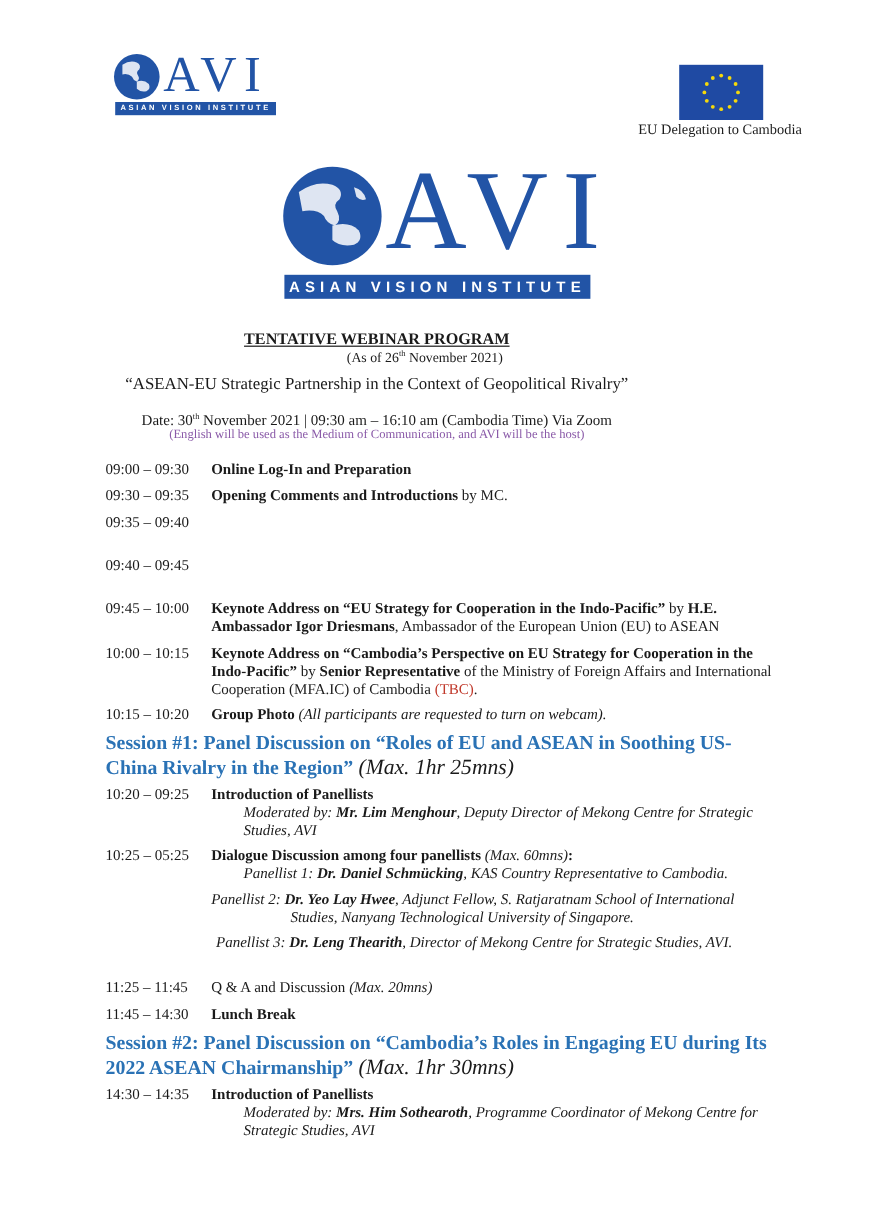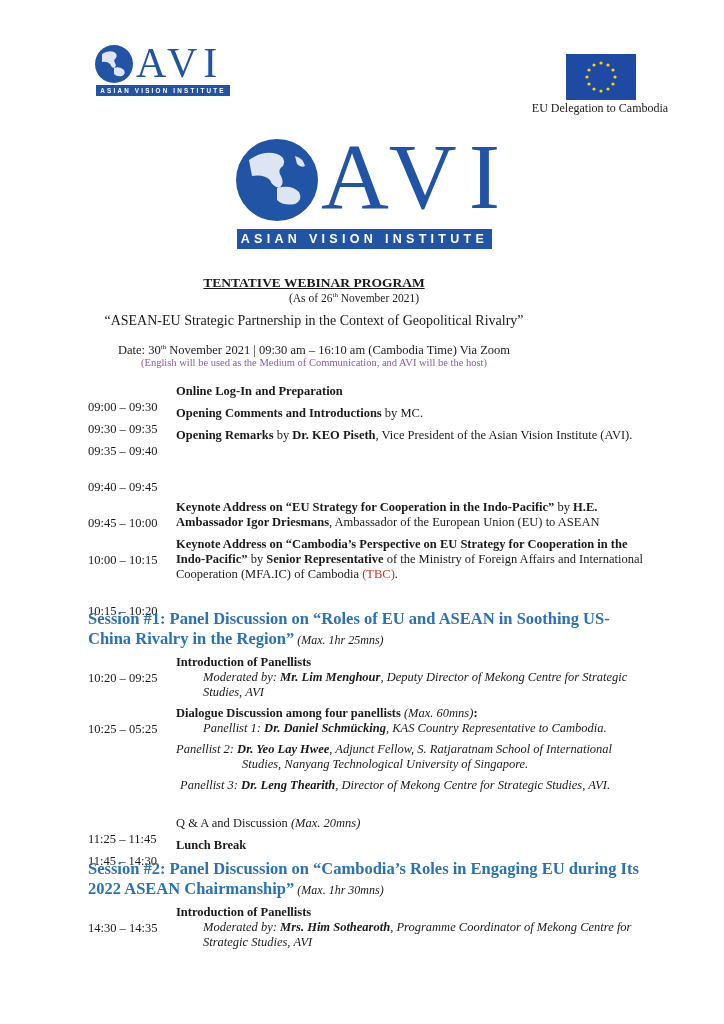--- a/index.html
+++ b/index.html
@@ -26,29 +26,29 @@
   .center { left:0; width:628px; text-align:center; }
   .title { top:275px; font-weight:bold; font-size:13.5px; text-decoration:underline; }
   .asof { top:291px; font-size:11.5px;margin-left:40px; }
   .asof sup, .date sup { font-size:7px; }
   .subtitle { top:313px; font-size:14px; }
   .date { top:343px; font-size:12.5px; }
   .note { top:357px; font-size:10.5px; color:#8a5aa8; }
 
   
   .row { left:88px; width:560px; font-size:12.5px; line-height:15px; }
-  .row .time { position:absolute; left:0; top:16px; width:88px; white-space:nowrap; }
+  .row .time { position:absolute; left:0; top:0; width:88px; white-space:nowrap; }
   .row .body { margin-left:88px; }
   .b { font-weight:bold; }
   .i { font-style:italic; }
   .tbc { color:#c0392b; }
   .sub { display:block; font-style:italic;margin-left:27px; }
 
   .session { left:88px; width:560px; color:#2a72b5; font-weight:bold; font-size:16.5px; line-height:20px; }
-  .session .dur { color:#1a1a1a; font-weight:normal; font-style:italic; font-size:12px; }
+  .session .dur { color:#1a1a1a; font-weight:normal; font-style:italic; font-size:18px; }
 </style>
 </head>
 <body>
 
 <div class="abs logo-small">
   <svg class="globe" viewBox="0 0 40 40">
     <circle cx="20" cy="20" r="19" fill="#2254a6"></circle>
     <path d="M8 10 q6 -4 12 -2 q4 2 2 6 q-3 2 -1 5 q2 3 -1 5 q-3 -1 -4 -4 q-3 -3 -8 -2 z" fill="#fff" opacity="0.85"></path>
     <path d="M20 24 q6 -2 10 2 q2 4 -2 6 q-5 1 -8 -2 z" fill="#fff" opacity="0.85"></path>
   </svg>
@@ -96,35 +96,35 @@
 <div class="abs row" style="top:384px">
   <span class="time">09:00 – 09:30</span>
   <div class="body"><span class="b">Online Log-In and Preparation</span></div>
 </div>
 <div class="abs row" style="top:406px">
   <span class="time">09:30 – 09:35</span>
   <div class="body"><span class="b">Opening Comments and Introductions</span><span> by MC.</span></div>
 </div>
 <div class="abs row" style="top:428px">
   <span class="time">09:35 – 09:40</span>
-  <div class="body"><span class="b">Opening Remarks</span><span> by </span><span class="b">Dr. KEO Piseth</span><span>, Vice President of the Asian Vision Institute (AVI).</span></div>
 </div>
 <div class="abs row" style="top:464px">
   <span class="time">09:40 – 09:45</span>
 </div>
 <div class="abs row" style="top:500px">
   <span class="time">09:45 – 10:00</span>
   <div class="body"><span class="b">Keynote Address on “EU Strategy for Cooperation in the Indo-Pacific”</span><span> by </span><span class="b">H.E. Ambassador Igor Driesmans</span><span>, Ambassador of the European Union (EU) to ASEAN</span></div>
 </div>
 <div class="abs row" style="top:537px">
   <span class="time">10:00 – 10:15</span>
   <div class="body"><span class="b">Keynote Address on “Cambodia’s Perspective on EU Strategy for Cooperation in the Indo-Pacific”</span><span> by </span><span class="b">Senior Representative</span><span> of the Ministry of Foreign Affairs and International Cooperation (MFA.IC) of Cambodia </span><span class="tbc">(TBC)</span><span>.</span></div>
 </div>
 <div class="abs row" style="top:588px">
   <span class="time">10:15 – 10:20</span>
+  <div class="body"><span class="b">Group Photo</span><span class="i"> (All participants are requested to turn on webcam).</span></div>
 </div>
 
 <div class="abs session" style="top:609px">
   <span>Session #1: Panel Discussion on “Roles of EU and ASEAN in Soothing US-China Rivalry in the Region”</span><span class="dur"> (Max. 1hr 25mns)</span>
 </div>
 <div class="abs row" style="top:655px">
   <span class="time">10:20 – 09:25</span>
   <div class="body"><span class="b">Introduction of Panellists</span>
     <span class="sub"><span>Moderated by: </span><span class="b">Mr. Lim Menghour</span><span>, Deputy Director of Mekong Centre for Strategic Studies, AVI</span></span>
   </div>

